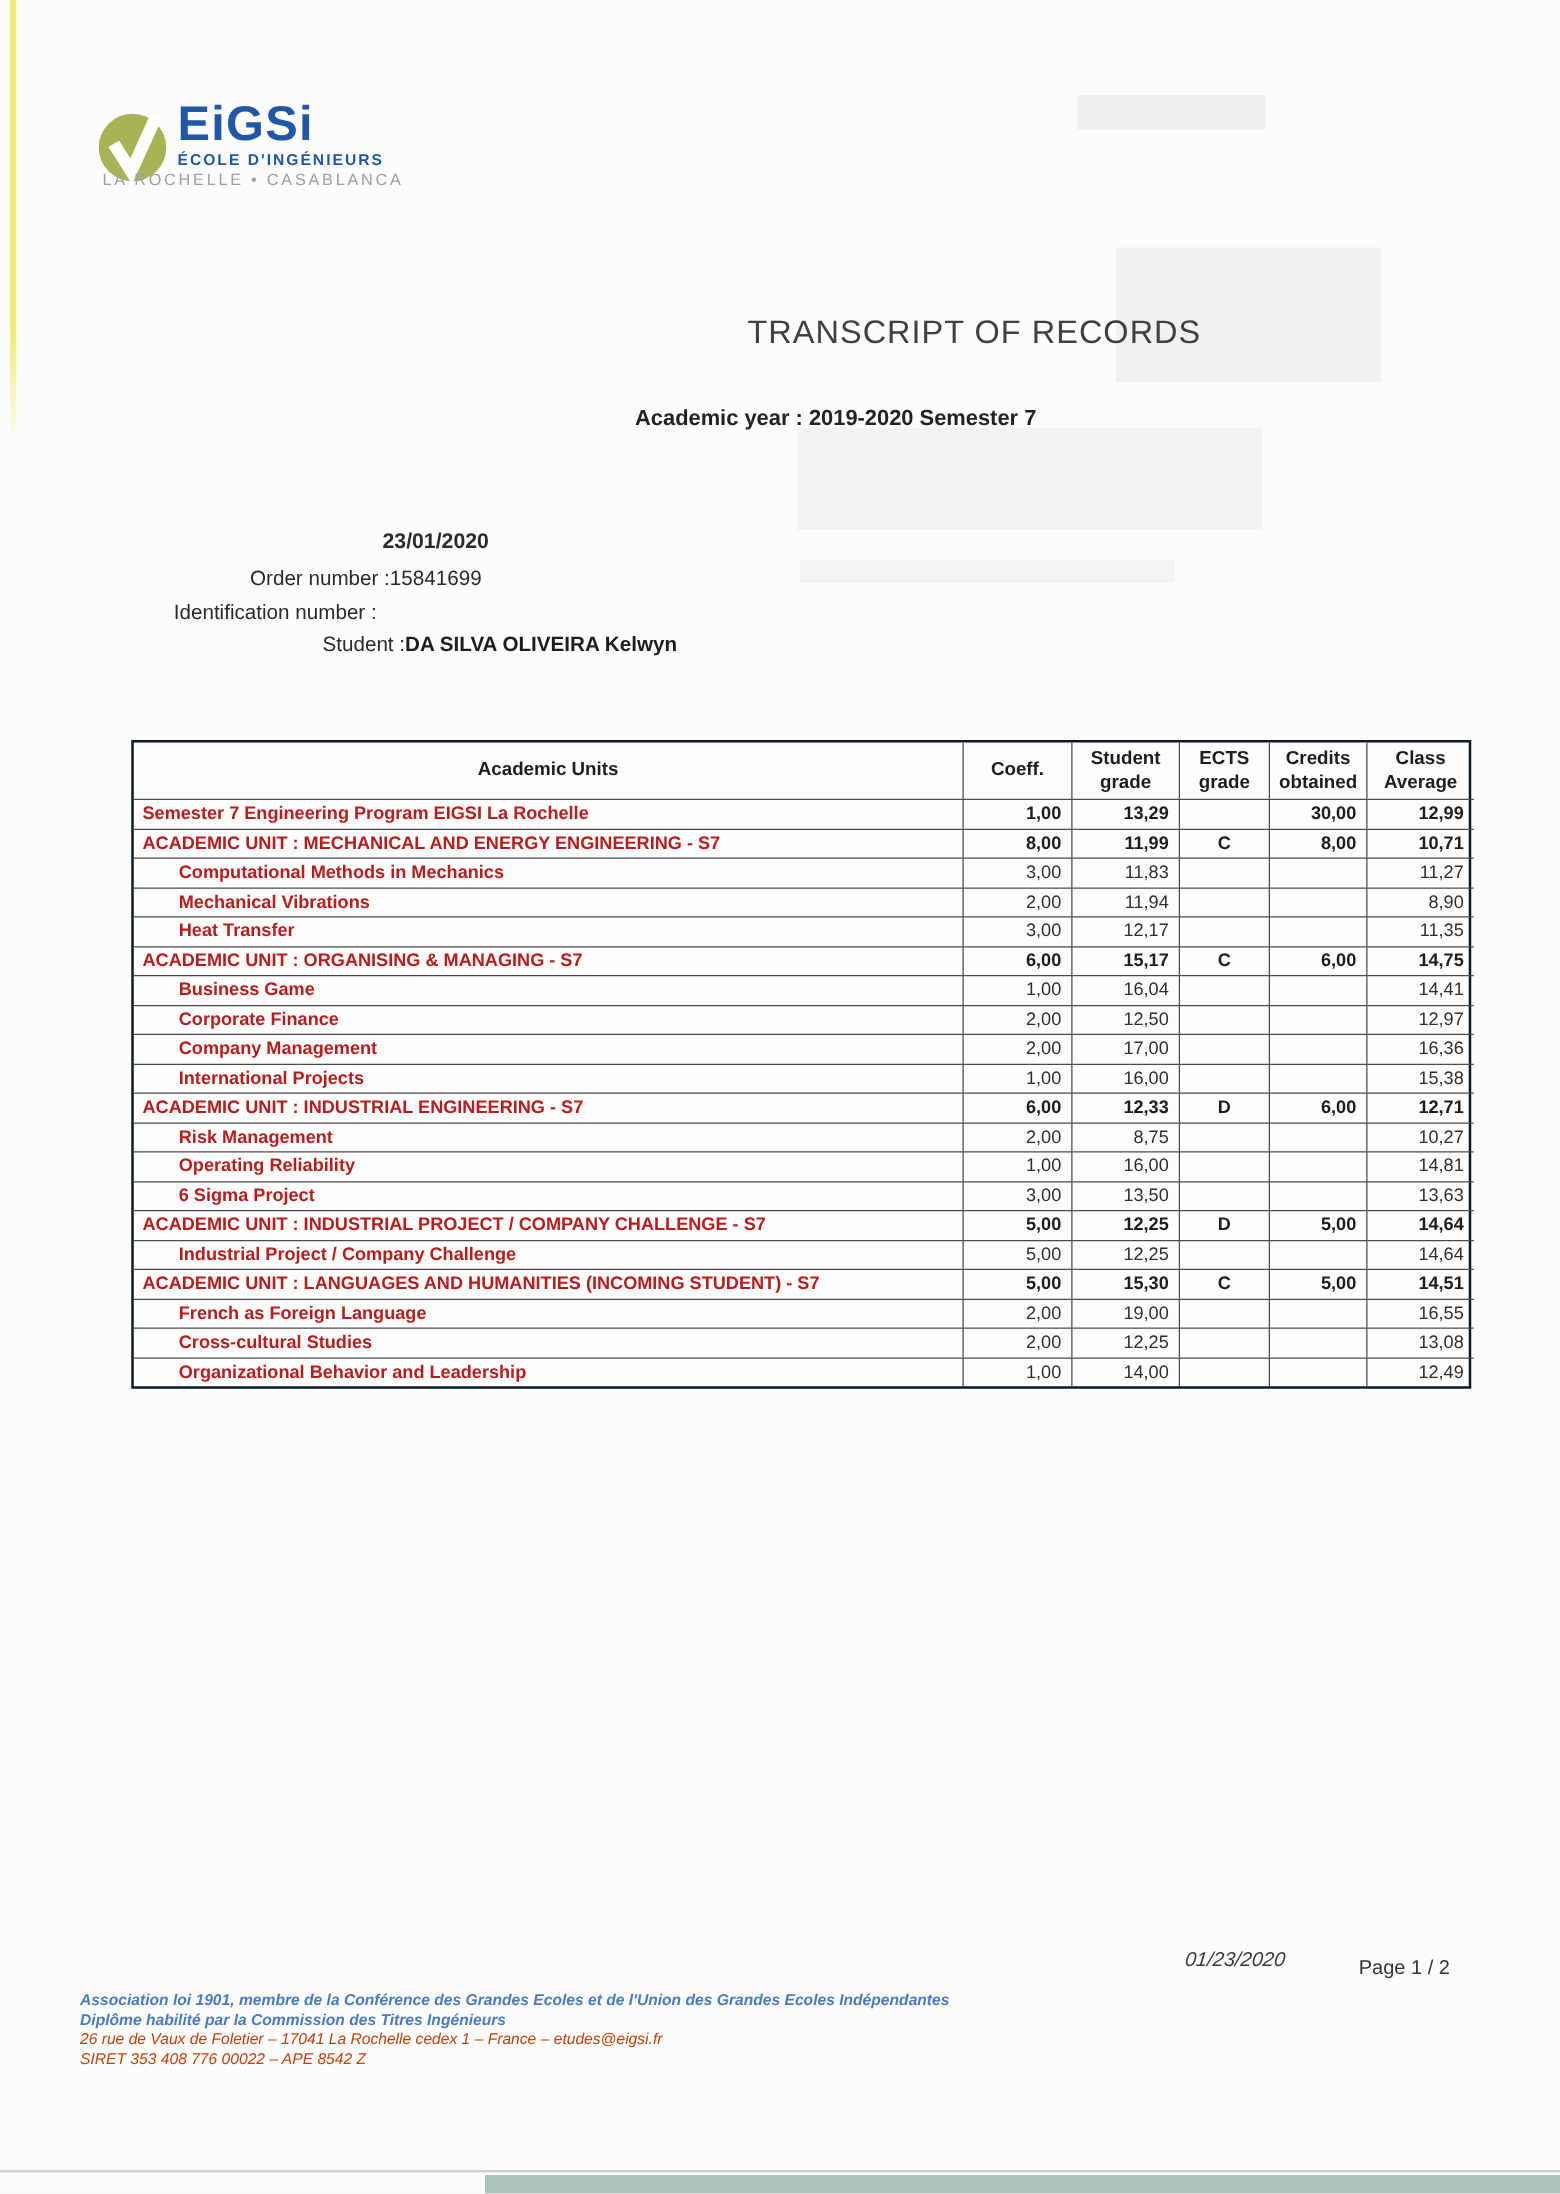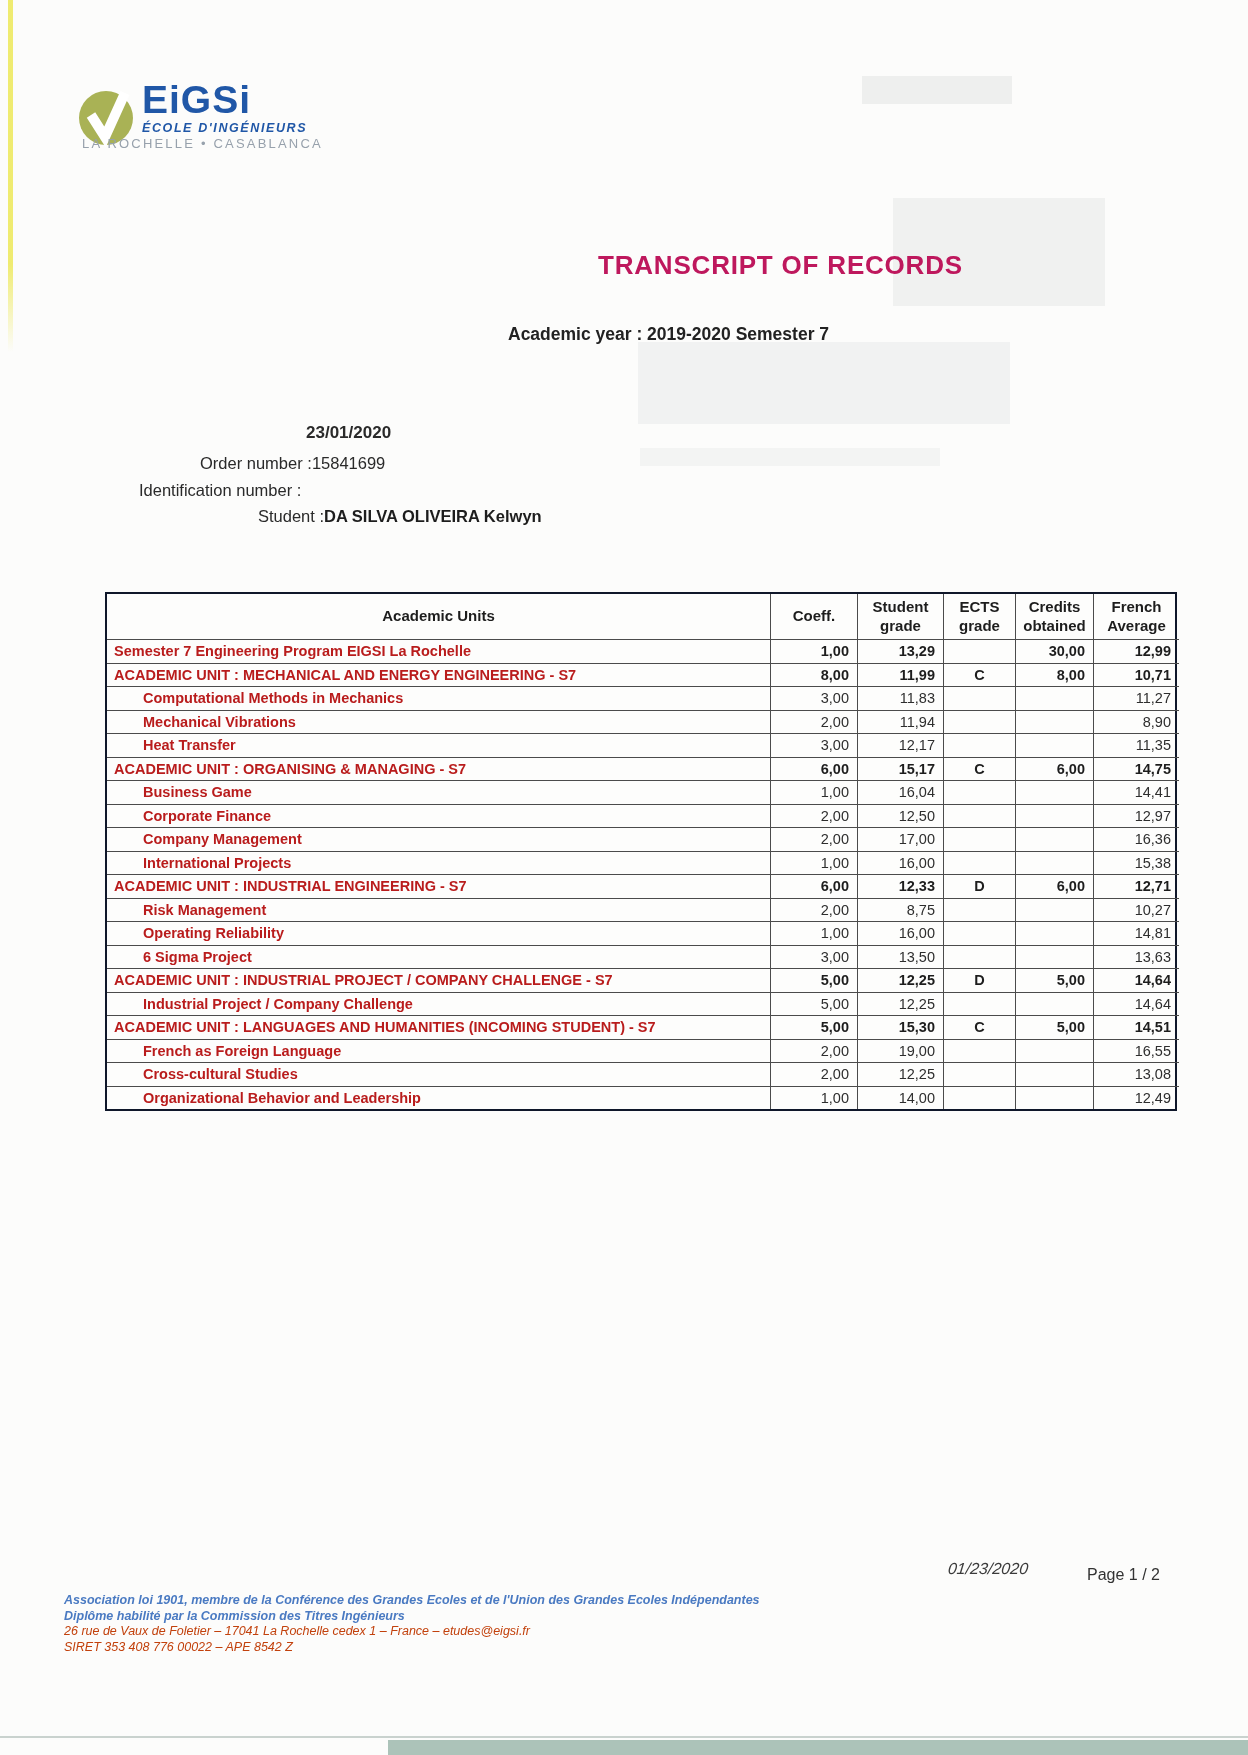--- a/index.html
+++ b/index.html
@@ -18,25 +18,25 @@
   .a3 { left:638px; top:342px; width:372px; height:82px; opacity:.22; }
   .a4 { left:640px; top:448px; width:300px; height:18px; opacity:.18; }
   .bottom-line { position:absolute; left:0; top:1736px; width:100%; height:2px; background:#c9d2ce; }
   .bottom-band { position:absolute; left:388px; top:1740px; width:860px; height:15px; background:#9db8ad; opacity:.85; }
 
   
   .logo { position:absolute; left:78px; top:80px; width:230px; }
   .logo-mark { position:absolute; left:0; top:4px; }
   .logo-text { position:absolute; left:64px; top:0; }
   .logo-brand { font-size:39px; font-weight:bold; color:#2057a7; letter-spacing:1px; line-height:40px; }
-  .logo-sub { font-size:12.5px; font-weight:bold; color:#2057a7; letter-spacing:1.6px; margin-top:1px;font-style:italic; }
+  .logo-sub { font-size:12.5px; font-weight:bold; color:#2057a7; letter-spacing:1.6px; margin-top:1px; }
   .logo-loc { position:absolute; left:4px; top:56px; font-size:13px; color:#97a1ac; letter-spacing:2.2px; white-space:nowrap; }
 
   
-  .doc-title { position:absolute; left:598px; top:250px; font-size:26px; font-weight:bold; letter-spacing:.8px; color:#be185d; }
+  .doc-title { position:absolute; left:598px; top:250px; font-size:26px; font-weight:normal; letter-spacing:.8px; color:#404040; }
   .doc-subtitle { position:absolute; left:508px; top:324px; font-size:17.5px; font-weight:bold; color:#222; }
 
   
   .info-line { position:absolute; font-size:16.5px; color:#2a2a2a; white-space:nowrap; }
   .i-date { left:306px; top:423px; font-weight:bold; font-size:17px; }
   .i-order { left:200px; top:454px; }
   .i-id { left:139px; top:481px; }
   .i-student { left:258px; top:507px; }
   .b { font-weight:bold; color:#1d1d1d; }
 
@@ -107,21 +107,21 @@
 
   <div class="ttable" id="ttable">
     <div class="cell hcell name-h">Academic Units</div>
     <div class="cell hcell">Coeff.</div>
     <div class="cell hcell">Student
 grade</div>
     <div class="cell hcell">ECTS
 grade</div>
     <div class="cell hcell">Credits
 obtained</div>
-    <div class="cell hcell">French
+    <div class="cell hcell">Class
 Average</div>
   <div class="trow vb">
       <div class="cell name">Semester 7 Engineering Program EIGSI La Rochelle</div>
       <div class="cell num coeff">1,00</div>
       <div class="cell num sg">13,29</div>
       <div class="cell ects"></div>
       <div class="cell num cr">30,00</div>
       <div class="cell num ca">12,99</div>
     </div>
       <div class="trow vb">

